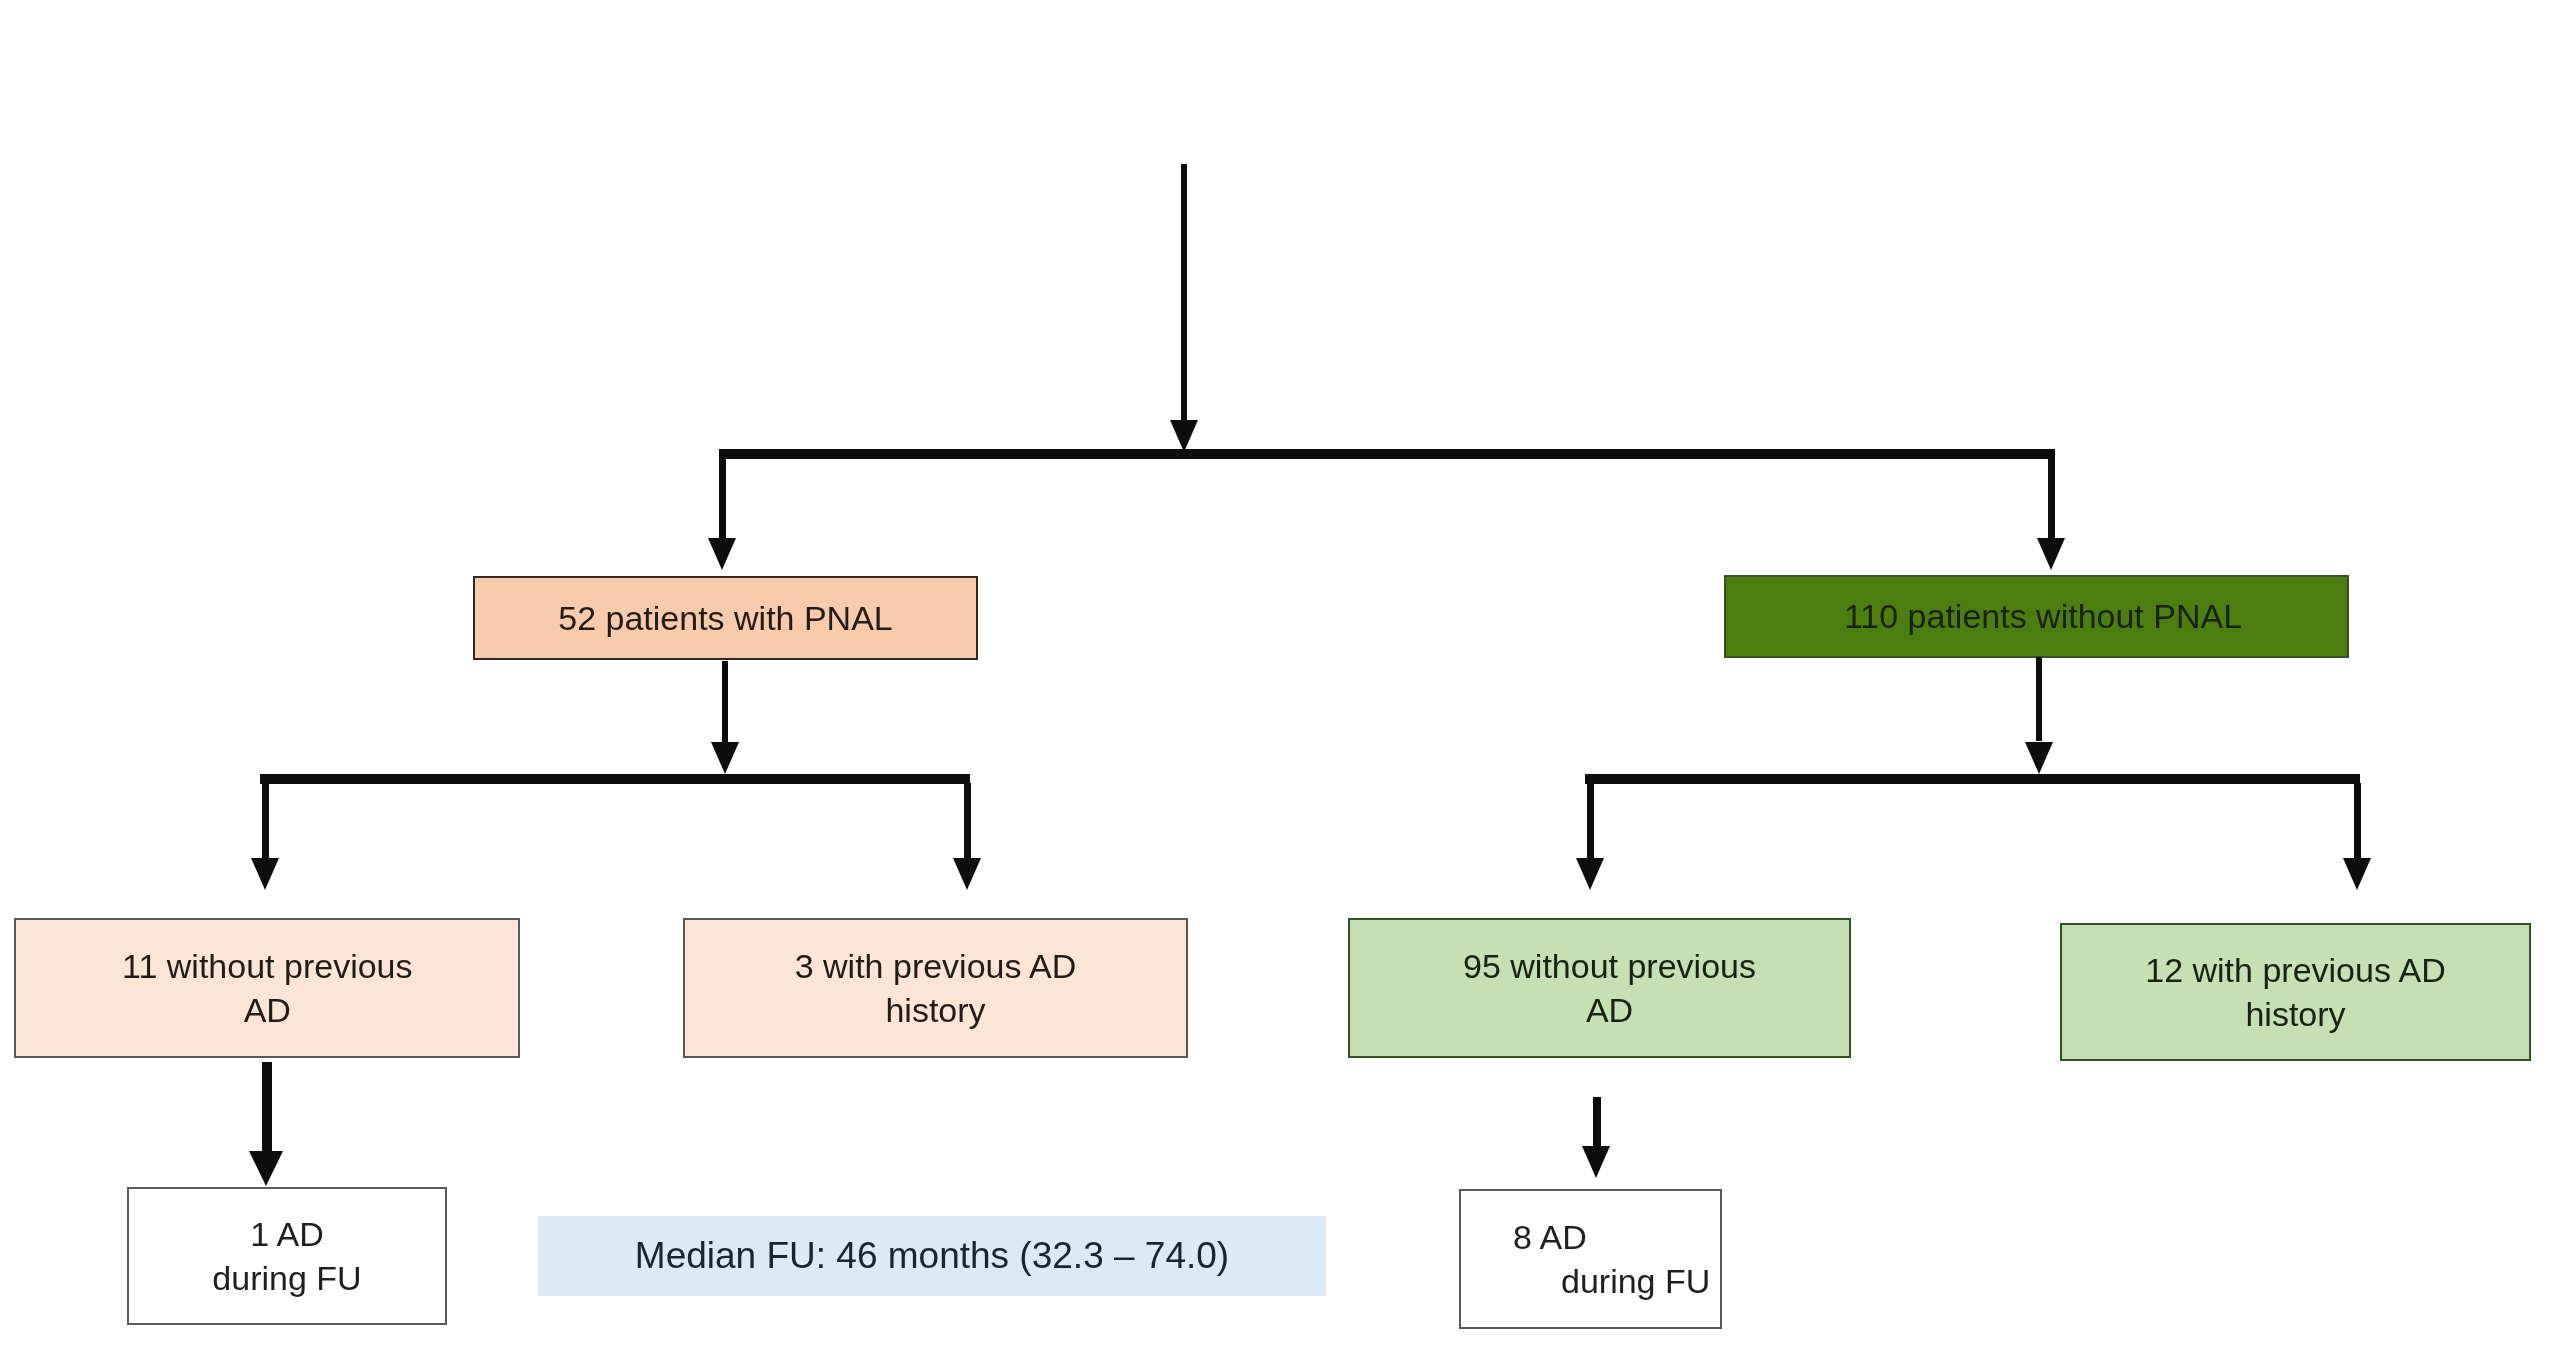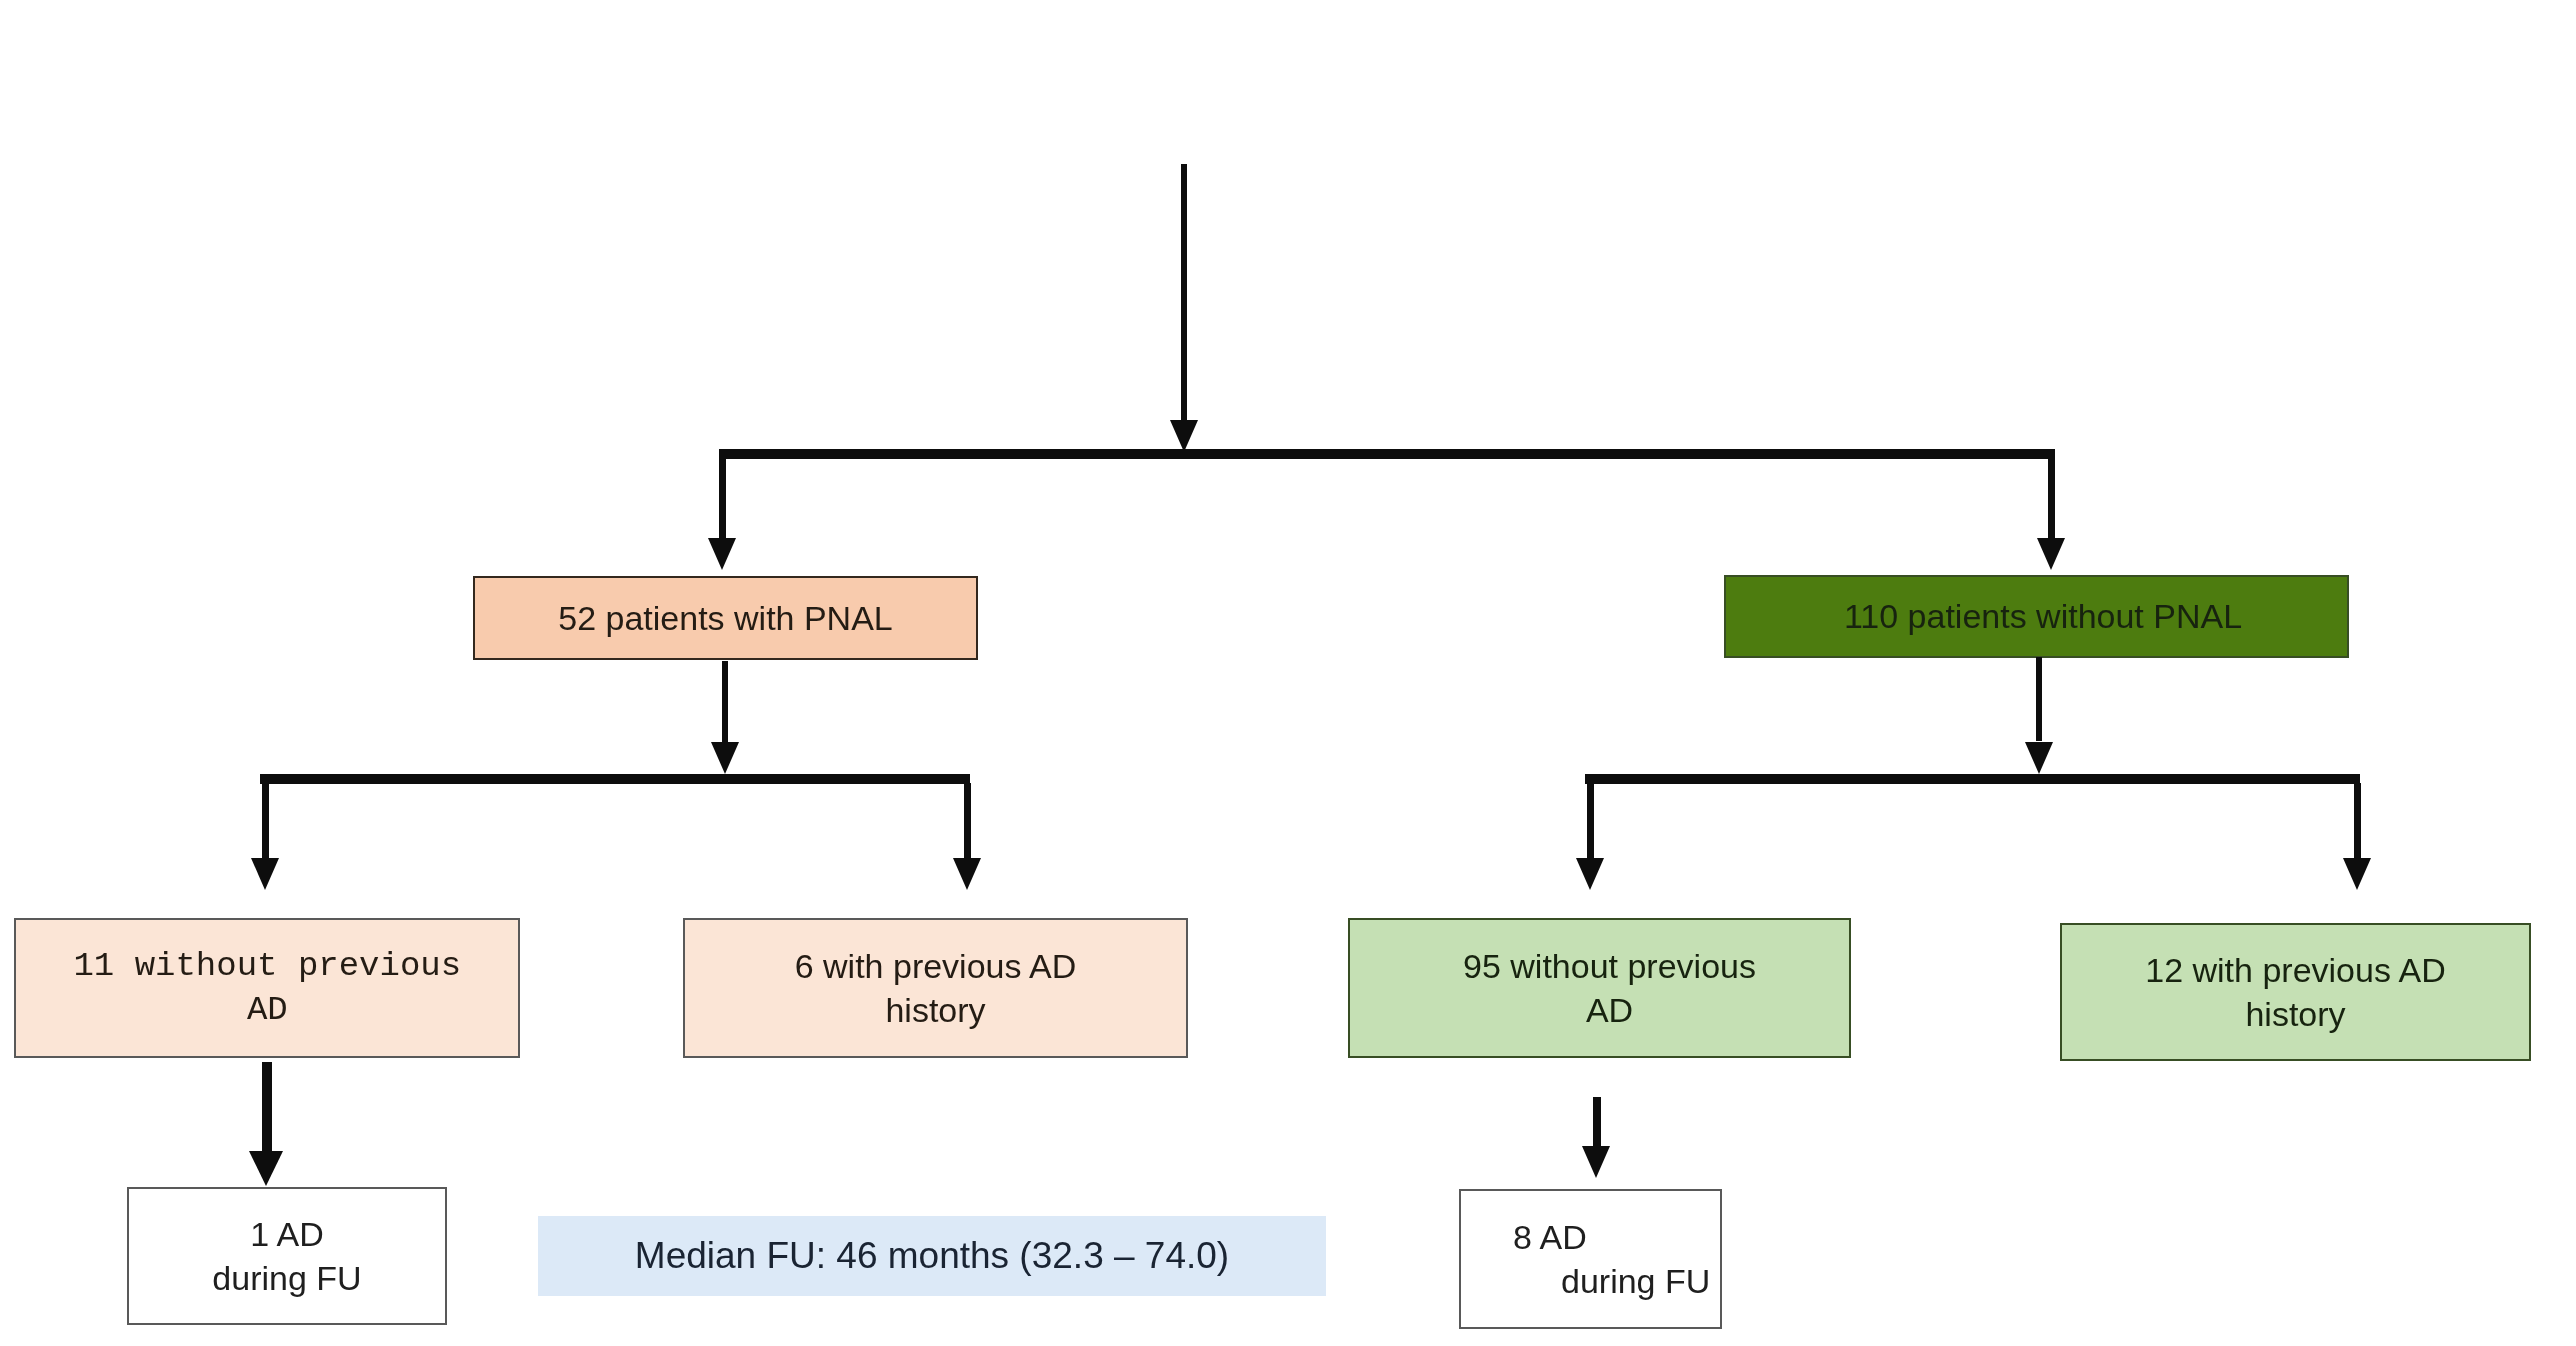--- a/index.html
+++ b/index.html
@@ -86,26 +86,26 @@
   <div class="ah" style="left:953px;top:858px;"></div>
 
   <div class="stem" style="left:2036px;top:657px;width:6.4px;height:84px;"></div>
   <div class="ah" style="left:2025px;top:742px;"></div>
   <div class="hline" style="left:1585px;top:774px;width:775px;height:9.5px;"></div>
   <div class="stem" style="left:1587px;top:783px;width:7.2px;height:75px;"></div>
   <div class="ah" style="left:1576px;top:858px;"></div>
   <div class="stem" style="left:2354px;top:783px;width:7.2px;height:75px;"></div>
   <div class="ah" style="left:2343px;top:858px;"></div>
 
-  <div class="node pnal-light-box" style="left:14.3px;top:918px;width:506px;height:140px;font-family:Liberation Mono, monospace;">
+  <div class="node pnal-light-box" style="left:14.3px;top:918px;width:506px;height:140px;">
     <span>11 without previous</span>
     <span>AD</span>
   </div>
   <div class="node pnal-light-box" style="left:683px;top:918px;width:505px;height:140px;">
-    <span>6 with previous AD</span>
+    <span>3 with previous AD</span>
     <span>history</span>
   </div>
   <div class="node green-light-box" style="left:1348px;top:918px;width:503px;height:140px;padding-left:20px;">
     <span>95 without previous</span>
     <span>AD</span>
   </div>
   <div class="node green-light-box" style="left:2060px;top:923px;width:471px;height:138px;">
     <span>12 with previous AD</span>
     <span>history</span>
   </div>

